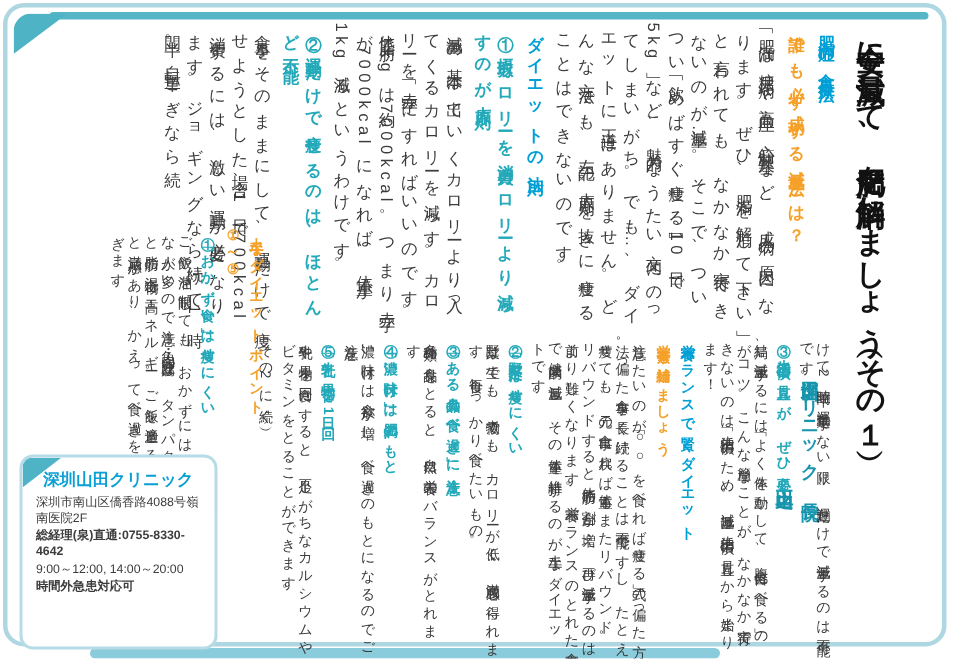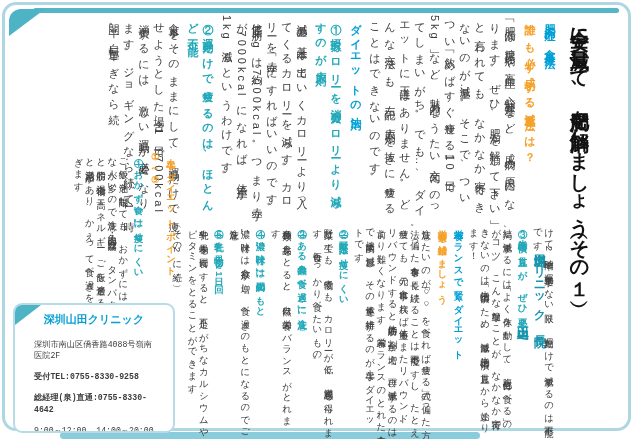--- a/index.html
+++ b/index.html
@@ -22,27 +22,27 @@
         font-size:11px;line-height:15px;letter-spacing:3px;}
   .band2{left:174px;top:217px;width:378px;height:212px;
         font-size:9.4px;line-height:11.2px;letter-spacing:1.2px;}
   .leftblock{left:50px;top:146px;width:124px;height:156px;
         font-size:9.4px;line-height:11.2px;letter-spacing:1.2px;}
   .seg{display:block;margin:0 2px 0 4px;}
   .seg-blue{color:#00a0d6;font-weight:bold;margin-left:5px;}
   .seg-orange{color:#f5a028;font-weight:bold;margin-left:5px;}
   .seg-teal{color:#23a9b9;font-weight:bold;margin-left:4px;}
   .seg-note{color:#3b3b3b;}
-  .clinic{position:absolute;left:8px;top:298px;width:162px;height:130px;
-        border:2px solid #b7dce7;border-radius:9px;background:#fff;box-sizing:border-box;overflow:hidden;font-family:Liberation Mono, monospace;}
+  .clinic{position:absolute;left:8px;top:298px;width:132px;height:130px;
+        border:2px solid #b7dce7;border-radius:9px;background:#fff;box-sizing:border-box;overflow:hidden;}
   .clinic-wedge{position:absolute;left:0;top:0;width:26px;height:20px;
         background:#4fb3c6;clip-path:polygon(0 0,100% 0,0 100%);}
   .clinic-name{text-align:center;color:#0aa0d4;font-weight:bold;font-size:11px;margin-top:7px;}
   .clinic-lines{font-size:8.2px;line-height:1.36;color:#3c3c3c;padding:2px 7px 0 9px;}
-  .clinic-lines .seg{margin:10px;letter-spacing:0;}
+  .clinic-lines .seg{margin:0;letter-spacing:0;}
   .seg-bold{font-weight:bold;}
 </style>
 </head>
 <body>
 
 <div class="card">
 
   <div class="top-strip"></div>
   <div class="corner-wedge"></div>
   <div class="bottom-strip"></div>
@@ -86,19 +86,19 @@
       <p class="seg seg-orange">①～⑤</p>
       <p class="seg seg-teal">①「おかず食い」は痩せにくい</p>
       <p class="seg seg-body">ご飯や油を制限しても、おかずには無頓着な人が多いので注意！魚・肉・卵・豆腐は、タンパク質と脂肪の混合物で高エネルギー。ご飯を適量とると満足感があり、かえって食べ過ぎを防ぎます。</p>
     </div>
 
   <div class="clinic">
     <div class="clinic-wedge"></div>
     <div class="clinic-name">深圳山田クリニック</div>
     <div class="clinic-lines">
         <div class="seg seg-normal">深圳市南山区僑香路4088号嶺南医院2F</div>
-        <div class="seg seg-bold">受付TEL:0755-8330-9258</div>
         <div class="seg seg-bold">総経理(泉)直通:0755-8330-4642</div>
         <div class="seg seg-normal">9:00～12:00, 14:00～20:00</div>
+        <div class="seg seg-bold">時間外急患対応可</div>
       </div>
   </div>
 
 </div>
 
 </body></html>

